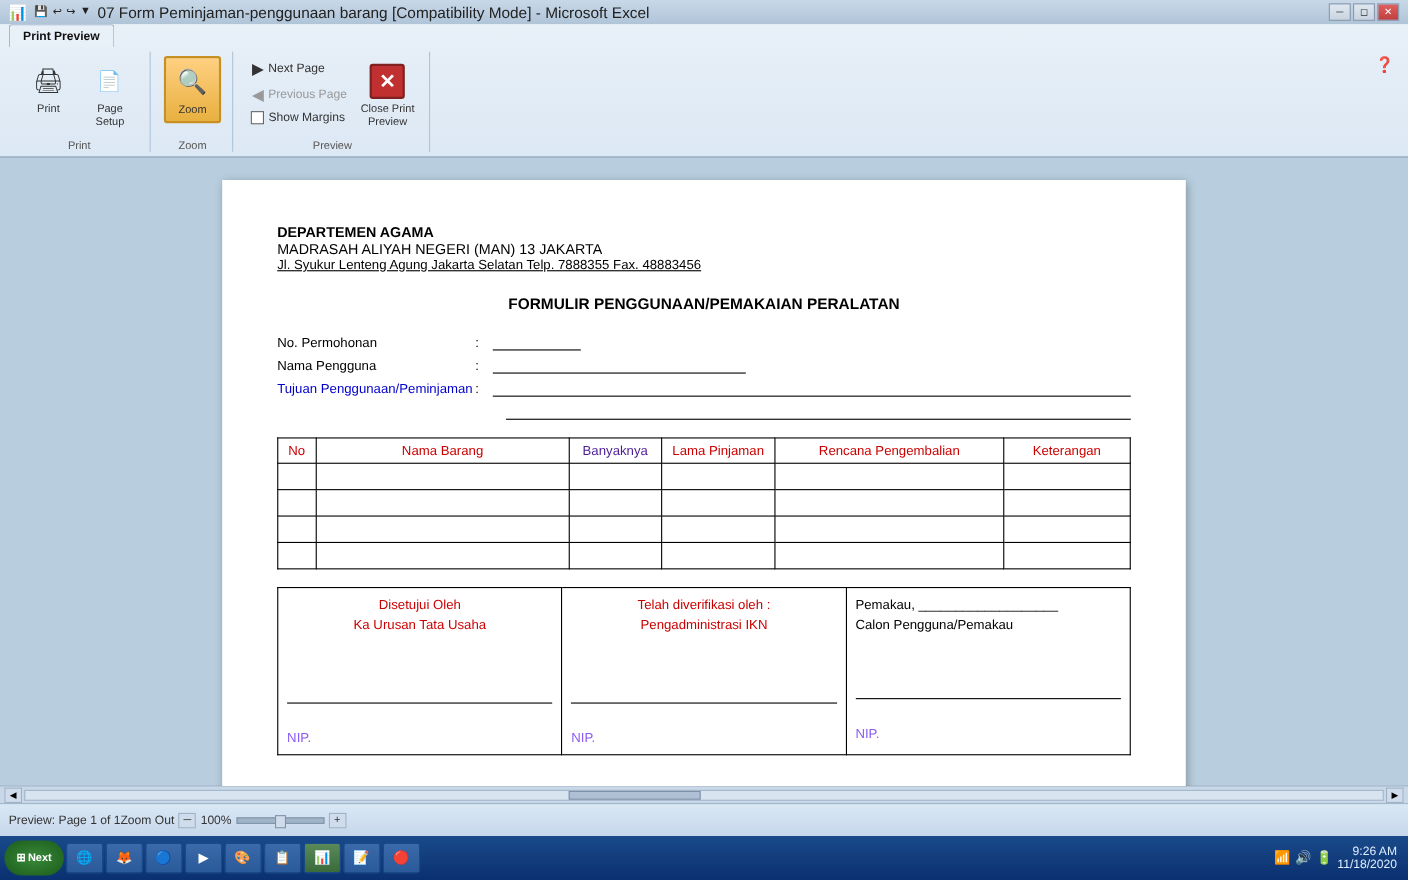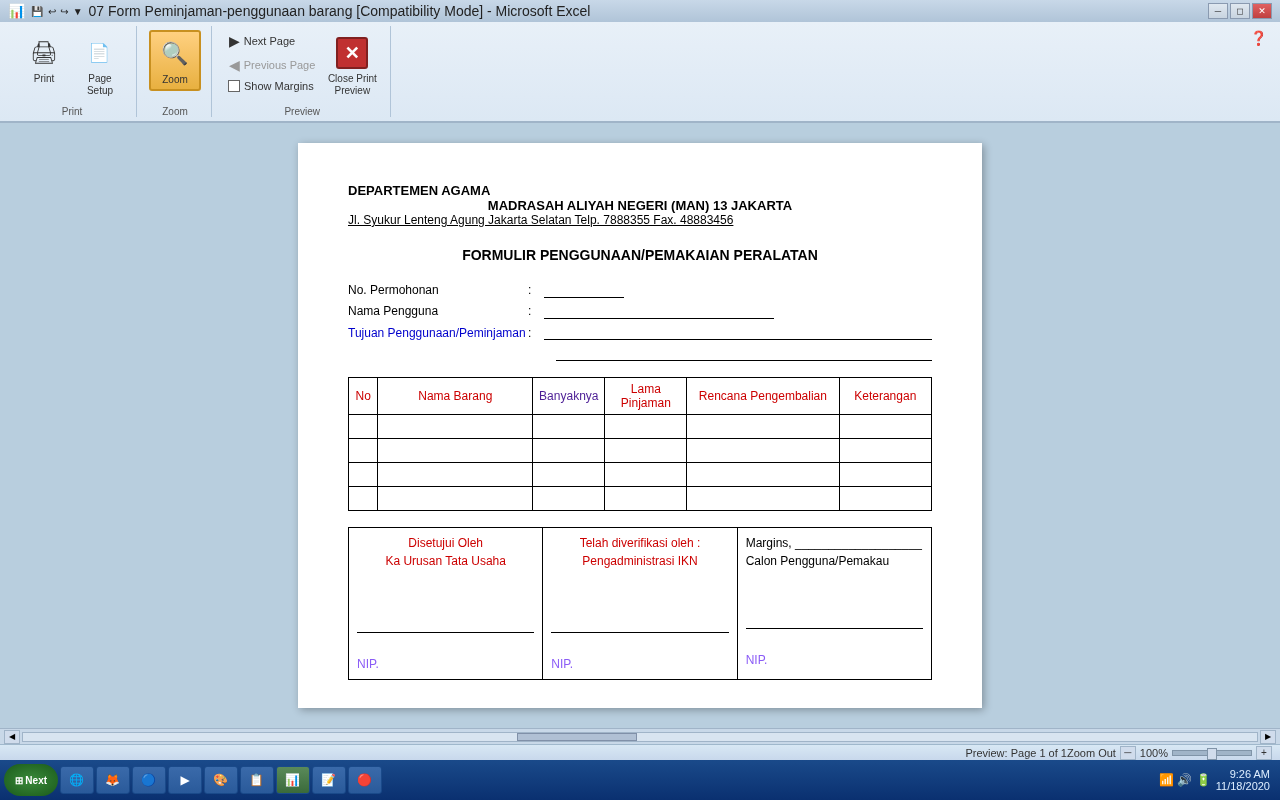--- a/index.html
+++ b/index.html
@@ -146,21 +146,21 @@
       border-radius: 3px;
       display: flex; align-items: center; justify-content: center;
       color: white;
       font-size: 18px;
       font-weight: bold;
     }
 
     
     .page {
       background: white;
-      width: 684px;
+      width: 876px;
       min-height: 560px;
       box-shadow: 2px 2px 8px rgba(0,0,0,0.3);
       padding: 40px 50px;
       position: relative;
     }
 
     
     .form-header { margin-bottom: 20px; }
     .form-header .org-name { font-size: 13px; font-weight: bold; color: black; }
     .form-header .address { font-size: 12px; text-decoration: underline; color: black; }
@@ -169,21 +169,21 @@
       text-align: center;
       font-size: 14px;
       font-weight: bold;
       margin: 16px 0 20px 0;
       color: black;
     }
 
     .form-fields { margin-bottom: 16px; }
     .form-field-row {
       display: flex;
-      align-items: flex-start;
+      align-items: center;
       margin-bottom: 6px;
       font-size: 12px;
     }
     .field-label { width: 180px; color: black; }
     .field-label.blue { color: #0000cc; }
     .field-colon { width: 12px; color: black; }
 
     
     .data-table {
       width: 100%;
@@ -247,26 +247,26 @@
       flex: 1;
       overflow-y: auto;
       overflow-x: auto;
       display: flex;
       justify-content: center;
       padding: 20px;
     }
 
     
     .status-bar {
-      height: 16px;
+      height: 30px;
       background: linear-gradient(to bottom, #d8e8f4, #c8d8ec);
       border-top: 1px solid #a0b8cc;
       display: flex;
       align-items: center;
-      justify-content: flex-end;
+      justify-content: flex-start;
       padding: 0 8px;
       font-size: 11px;
       color: #333;
     }
     .status-left { display: flex; align-items: center; gap: 8px; }
     .status-right { display: flex; align-items: center; gap: 8px; }
     .zoom-control { display: flex; align-items: center; gap: 4px; }
     .zoom-btn {
       width: 16px; height: 14px;
       background: #d0dcec;
@@ -372,20 +372,23 @@
       <span style="font-size:14px;color:#222;">07 Form Peminjaman-penggunaan barang  [Compatibility Mode] - Microsoft Excel</span>
     </div>
     <div class="title-bar-controls">
       <div class="title-bar-btn">─</div>
       <div class="title-bar-btn">◻</div>
       <div class="title-bar-btn close">✕</div>
     </div>
   </div>
 
   <div class="ribbon">
+    <div class="ribbon-tabs">
+      <div class="ribbon-tab active">Print Preview</div>
+    </div>
     <div class="ribbon-content">
 
       <div class="ribbon-group">
         <div class="ribbon-group-buttons">
           <button class="ribbon-btn-large">
             <div class="ribbon-icon-large">🖨</div>
             <span>Print</span>
           </button>
           <button class="ribbon-btn-large">
             <div class="ribbon-icon-large" style="font-size:18px;">📄</div>
@@ -437,21 +440,21 @@
     </div>
   </div>
 
   <div class="content-area">
     <div class="scrollable-preview">
 
       <div class="page">
 
         <div class="form-header">
           <div class="org-name" style="font-weight:bold;font-size:13px;">DEPARTEMEN AGAMA</div>
-          <div class="org-name" style="font-weight:bold;font-size:13px;text-align:center;">MADRASAH ALIYAH NEGERI (MAN) 13 JAKARTA</div>
+          <div class="org-name" style="font-weight:normal;font-size:13px;">MADRASAH ALIYAH NEGERI (MAN) 13 JAKARTA</div>
           <div class="address" style="font-size:12px;text-decoration:underline;">Jl. Syukur Lenteng Agung Jakarta Selatan Telp. 7888355 Fax. 48883456</div>
         </div>
 
         <div class="form-title">FORMULIR PENGGUNAAN/PEMAKAIAN PERALATAN</div>
 
         <div class="form-fields">
 
           <div class="form-field-row">
             <span class="field-label">No. Permohonan</span>
             <span class="field-colon">:</span>
@@ -534,21 +537,21 @@
               <div class="sig-nip">NIP.</div>
             </td>
             <td>
               <div class="sig-header">Telah diverifikasi oleh :</div>
               <div class="sig-header">Pengadministrasi IKN</div>
               <div class="sig-space"></div>
               <div class="sig-line"></div>
               <div class="sig-nip">NIP.</div>
             </td>
             <td>
-              <div style="margin-bottom:4px;">Margins, ___________________</div>
+              <div style="margin-bottom:4px;">Pemakau, ___________________</div>
               <div>Calon Pengguna/Pemakau</div>
               <div class="sig-space"></div>
               <div class="sig-line"></div>
               <div class="sig-nip">NIP.</div>
             </td>
           </tr>
         </tbody>
           </table>
 
       </div>

